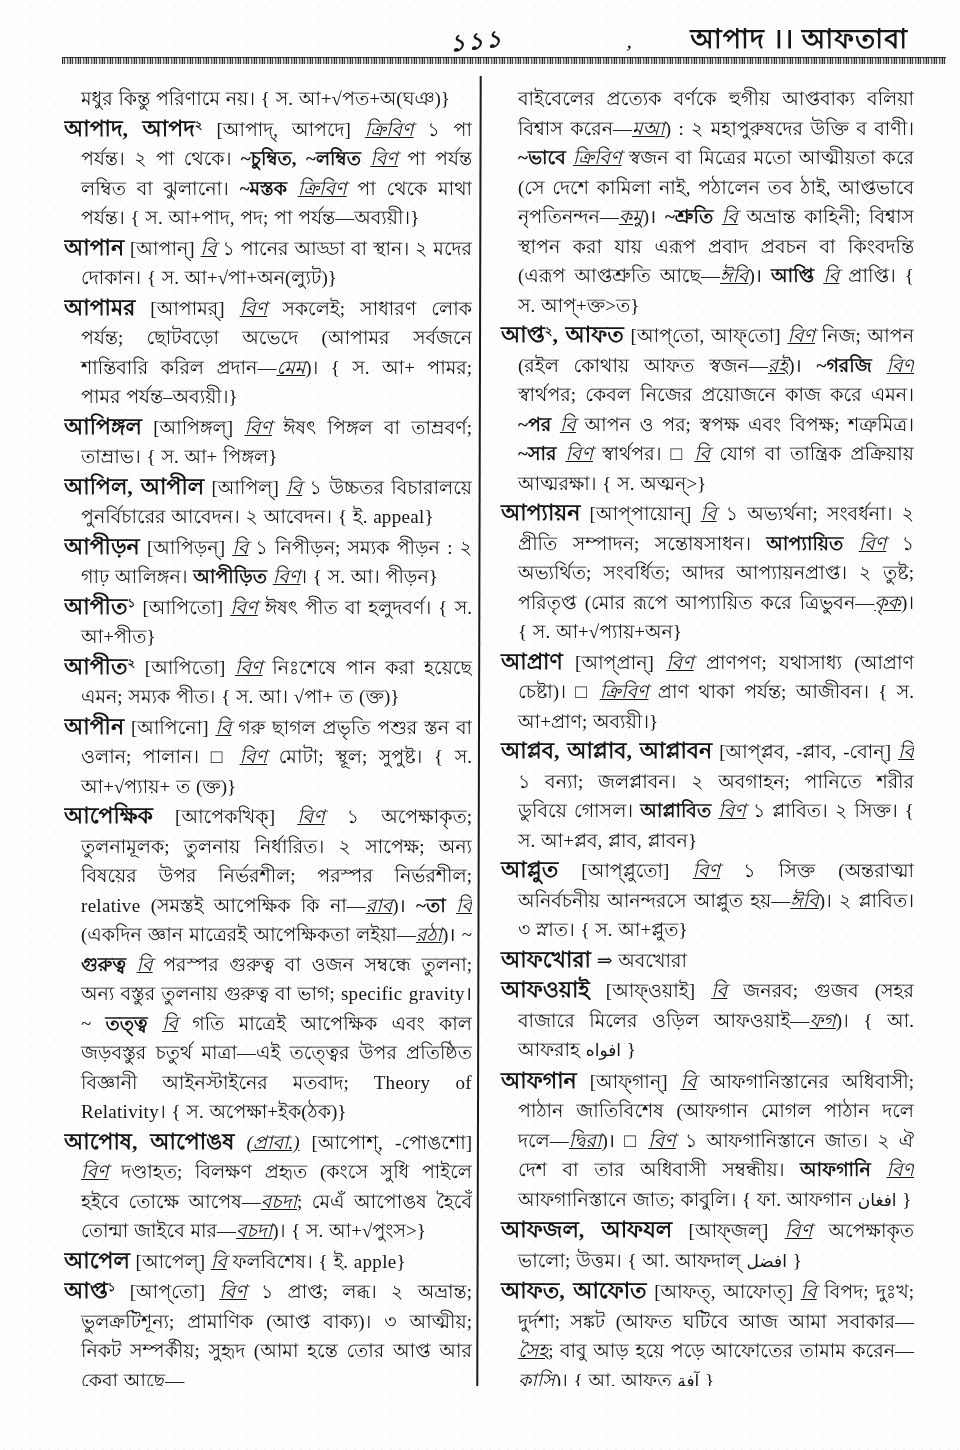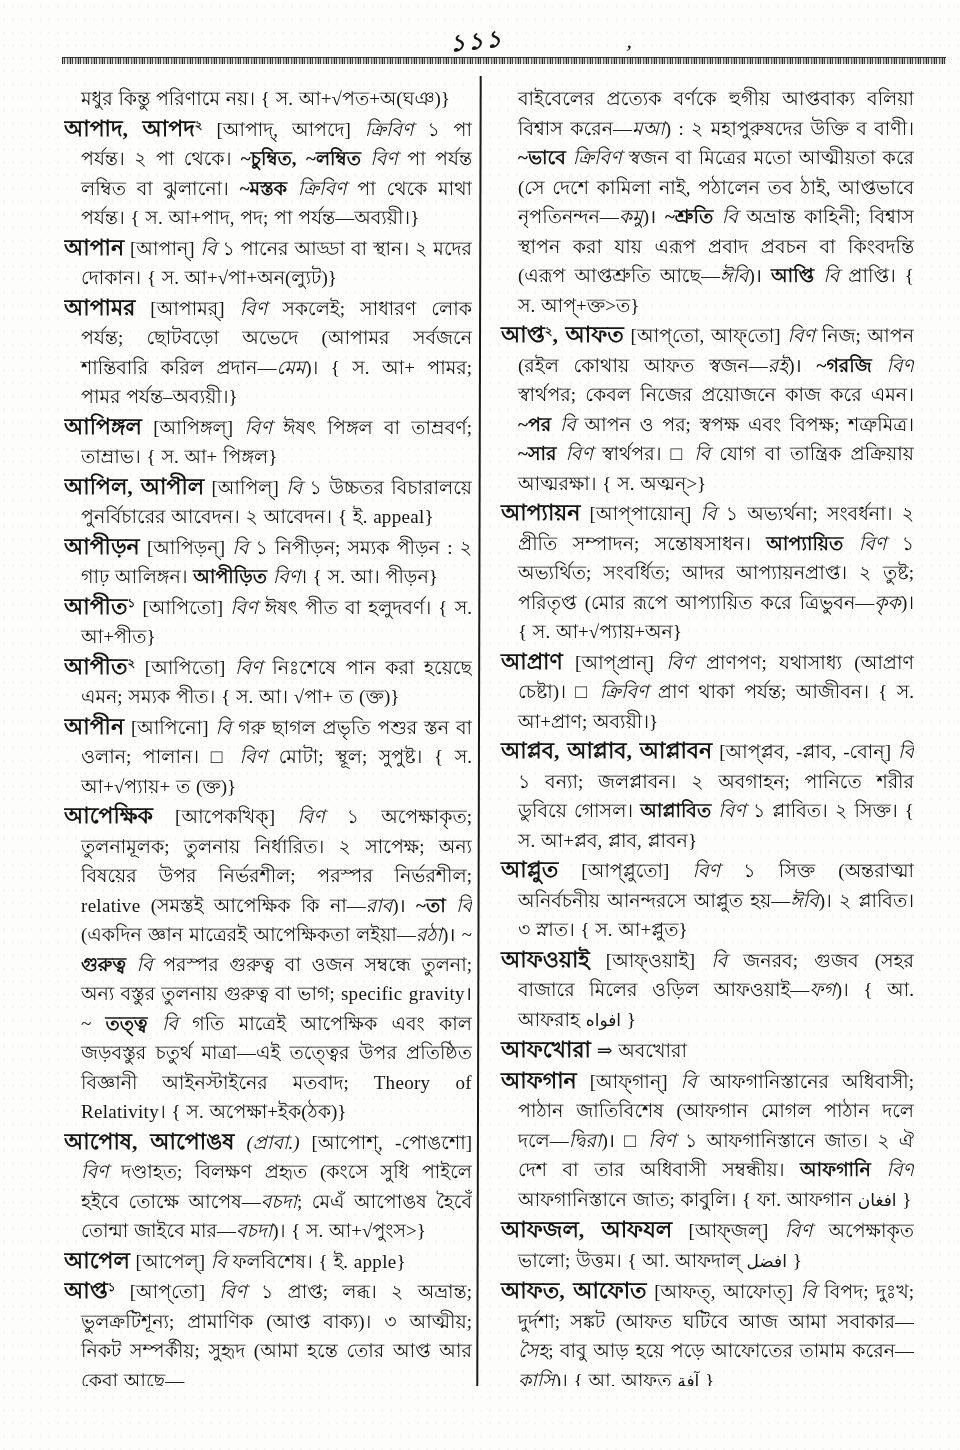--- a/index.html
+++ b/index.html
@@ -59,33 +59,34 @@
   .entry{
     margin:0;
     padding-left:17px;text-indent:-17px;
     text-align:justify;
     font-size:19px;line-height:29.5px;
     word-spacing:1px;
   }
   .entry.cont{text-indent:0;}
   .seg-hw{font-weight:bold;font-size:22px;}
   .seg-b{font-weight:bold;}
-  .seg-i{font-style:italic;}
+  .seg-i{font-style:italic;text-decoration:underline;}
   .seg-en{font-family:Liberation Serif, serif;letter-spacing:.3px;}
   .seg-ar{font-family:"DejaVu Sans",sans-serif;direction:rtl;unicode-bidi:embed;font-size:17px;}
   .seg-sup{vertical-align:super;font-size:12px;font-weight:bold;line-height:0;}
 </style>
 </head>
 <body>
 
 <div class="page">
 
   <div class="header">
     <div class="page-number">১১১</div>
     <div class="comma-artifact">,</div>
+    <div class="guide-words">আপাদ ।। আফতাবা</div>
   </div>
 
   <div class="header-rule"></div>
 
   <div class="columns">
     <div class="col col-left">
         <p class="entry cont"><span>মধুর কিন্তু পরিণামে নয়। { স. আ+√পত+অ(ঘঞ)}</span></p>
         <p class="entry"><span class="seg-hw">আপাদ, আপদ</span><span class="seg-sup">২</span><span> [আপাদ্, আপদে] </span><span class="seg-i">ক্রিবিণ</span><span> ১ পা পর্যন্ত। ২ পা থেকে। </span><span class="seg-b">~চুম্বিত, ~লম্বিত</span><span> </span><span class="seg-i">বিণ</span><span> পা পর্যন্ত লম্বিত বা ঝুলানো। </span><span class="seg-b">~মস্তক</span><span> </span><span class="seg-i">ক্রিবিণ</span><span> পা থেকে মাথা পর্যন্ত। { স. আ+পাদ, পদ; পা পর্যন্ত—অব্যয়ী।}</span></p>
         <p class="entry"><span class="seg-hw">আপান</span><span> [আপান্] </span><span class="seg-i">বি</span><span> ১ পানের আড্ডা বা স্থান। ২ মদের দোকান। { স. আ+√পা+অন(ল্যুট)}</span></p>
         <p class="entry"><span class="seg-hw">আপামর</span><span> [আপামর্] </span><span class="seg-i">বিণ</span><span> সকলেই; সাধারণ লোক পর্যন্ত; ছোটবড়ো অভেদে (আপামর সর্বজনে শান্তিবারি করিল প্রদান—</span><span class="seg-i">মেম</span><span>)। { স. আ+ পামর; পামর পর্যন্ত–অব্যয়ী।}</span></p>
@@ -101,22 +102,22 @@
         <p class="entry"><span class="seg-hw">আপ্ত</span><span class="seg-sup">১</span><span> [আপ্‌তো] </span><span class="seg-i">বিণ</span><span> ১ প্রাপ্ত; লব্ধ। ২ অভ্রান্ত; ভুলক্রটিশূন্য; প্রামাণিক (আপ্ত বাক্য)। ৩ আত্মীয়; নিকট সম্পর্কীয়; সুহৃদ (আমা হন্তে তোর আপ্ত আর কেবা আছে—</span></p>
       </div>
     <div class="column-divider"></div>
     <div class="col col-right">
         <p class="entry cont"><span>বাইবেলের প্রত্যেক বর্ণকে হুগীয় আপ্তবাক্য বলিয়া বিশ্বাস করেন—</span><span class="seg-i">মআ</span><span>) : ২ মহাপুরুষদের উক্তি ব বাণী। </span><span class="seg-b">~ভাবে</span><span> </span><span class="seg-i">ক্রিবিণ</span><span> স্বজন বা মিত্রের মতো আত্মীয়তা করে (সে দেশে কামিলা নাই, পঠালেন তব ঠাই, আপ্তভাবে নৃপতিনন্দন—</span><span class="seg-i">কমু</span><span>)। </span><span class="seg-b">~শ্রুতি</span><span> </span><span class="seg-i">বি</span><span> অভ্রান্ত কাহিনী; বিশ্বাস স্থাপন করা যায় এরূপ প্রবাদ প্রবচন বা কিংবদন্তি (এরূপ আপ্তশ্রুতি আছে—</span><span class="seg-i">ঈবি</span><span>)। </span><span class="seg-b">আপ্তি</span><span> </span><span class="seg-i">বি</span><span> প্রাপ্তি। { স. আপ্+ক্ত&gt;ত}</span></p>
         <p class="entry"><span class="seg-hw">আপ্ত</span><span class="seg-sup">২</span><span class="seg-hw">, আফত</span><span> [আপ্‌তো, আফ্‌তো] </span><span class="seg-i">বিণ</span><span> নিজ; আপন (রইল কোথায় আফত স্বজন—</span><span class="seg-i">রই</span><span>)। </span><span class="seg-b">~গরজি</span><span> </span><span class="seg-i">বিণ</span><span> স্বার্থপর; কেবল নিজের প্রয়োজনে কাজ করে এমন। </span><span class="seg-b">~পর</span><span> </span><span class="seg-i">বি</span><span> আপন ও পর; স্বপক্ষ এবং বিপক্ষ; শত্রুমিত্র। </span><span class="seg-b">~সার</span><span> </span><span class="seg-i">বিণ</span><span> স্বার্থপর। □ </span><span class="seg-i">বি</span><span> যোগ বা তান্ত্রিক প্রক্রিয়ায় আত্মরক্ষা। { স. অত্মন্&gt;}</span></p>
         <p class="entry"><span class="seg-hw">আপ্যায়ন</span><span> [আপ্‌পায়োন্] </span><span class="seg-i">বি</span><span> ১ অভ্যর্থনা; সংবর্ধনা। ২ প্রীতি সম্পাদন; সন্তোষসাধন। </span><span class="seg-b">আপ্যায়িত</span><span> </span><span class="seg-i">বিণ</span><span> ১ অভ্যর্থিত; সংবর্ধিত; আদর আপ্যায়নপ্রাপ্ত। ২ তুষ্ট; পরিতৃপ্ত (মোর রূপে আপ্যায়িত করে ত্রিভুবন—</span><span class="seg-i">কৃক</span><span>)। { স. আ+√প্যায়+অন}</span></p>
         <p class="entry"><span class="seg-hw">আপ্রাণ</span><span> [আপ্‌প্রান্] </span><span class="seg-i">বিণ</span><span> প্রাণপণ; যথাসাধ্য (আপ্রাণ চেষ্টা)। □ </span><span class="seg-i">ক্রিবিণ</span><span> প্রাণ থাকা পর্যন্ত; আজীবন। { স. আ+প্রাণ; অব্যয়ী।}</span></p>
         <p class="entry"><span class="seg-hw">আপ্লব, আপ্লাব, আপ্লাবন</span><span> [আপ্‌প্লব, -প্লাব, -বোন্] </span><span class="seg-i">বি</span><span> ১ বন্যা; জলপ্লাবন। ২ অবগাহন; পানিতে শরীর ডুবিয়ে গোসল। </span><span class="seg-b">আপ্লাবিত</span><span> </span><span class="seg-i">বিণ</span><span> ১ প্লাবিত। ২ সিক্ত। { স. আ+প্লব, প্লাব, প্লাবন}</span></p>
         <p class="entry"><span class="seg-hw">আপ্লুত</span><span> [আপ্‌প্লুতো] </span><span class="seg-i">বিণ</span><span> ১ সিক্ত (অন্তরাত্মা অনির্বচনীয় আনন্দরসে আপ্লুত হয়—</span><span class="seg-i">ঈবি</span><span>)। ২ প্লাবিত। ৩ স্নাত। { স. আ+প্লুত}</span></p>
+        <p class="entry"><span class="seg-hw">আফখোরা</span><span> ⇒ অবখোরা</span></p>
         <p class="entry"><span class="seg-hw">আফওয়াই</span><span> [আফ্‌ওয়াই] </span><span class="seg-i">বি</span><span> জনরব; গুজব (সহর বাজারে মিলের ওড়িল আফওয়াই—</span><span class="seg-i">ফগ</span><span>)। { আ. আফরাহ </span><span class="seg-ar">افواه</span><span> }</span></p>
-        <p class="entry"><span class="seg-hw">আফখোরা</span><span> ⇒ অবখোরা</span></p>
         <p class="entry"><span class="seg-hw">আফগান</span><span> [আফ্‌গান্] </span><span class="seg-i">বি</span><span> আফগানিস্তানের অধিবাসী; পাঠান জাতিবিশেষ (আফগান মোগল পাঠান দলে দলে—</span><span class="seg-i">দ্বিরা</span><span>)। □ </span><span class="seg-i">বিণ</span><span> ১ আফগানিস্তানে জাত। ২ ঐ দেশ বা তার অধিবাসী সম্বন্ধীয়। </span><span class="seg-b">আফগানি</span><span> </span><span class="seg-i">বিণ</span><span> আফগানিস্তানে জাত; কাবুলি। { ফা. আফগান </span><span class="seg-ar">افغان</span><span> }</span></p>
         <p class="entry"><span class="seg-hw">আফজল, আফযল</span><span> [আফ্‌জল্] </span><span class="seg-i">বিণ</span><span> অপেক্ষাকৃত ভালো; উত্তম। { আ. আফদাল্ </span><span class="seg-ar">افضل</span><span> }</span></p>
         <p class="entry"><span class="seg-hw">আফত, আফোত</span><span> [আফত্, আফোত্] </span><span class="seg-i">বি</span><span> বিপদ; দুঃখ; দুর্দশা; সঙ্কট (আফত ঘটিবে আজ আমা সবাকার—</span><span class="seg-i">সৈহ</span><span>; বাবু আড় হয়ে পড়ে আফোতের তামাম করেন—</span><span class="seg-i">কাসি</span><span>)। { আ. আফত </span><span class="seg-ar">آفة</span><span> }</span></p>
         <p class="entry"><span class="seg-hw">আফতাব</span><span> [আফ্‌তাব্] </span><span class="seg-i">বি</span><span> সূর্য (উষার আকাশ ম্লানিমায় ছায় আফতাব জ্যোতি ক্ষীণ—</span></p>
       </div>
   </div>
 
 </div>
 
 </body></html>

